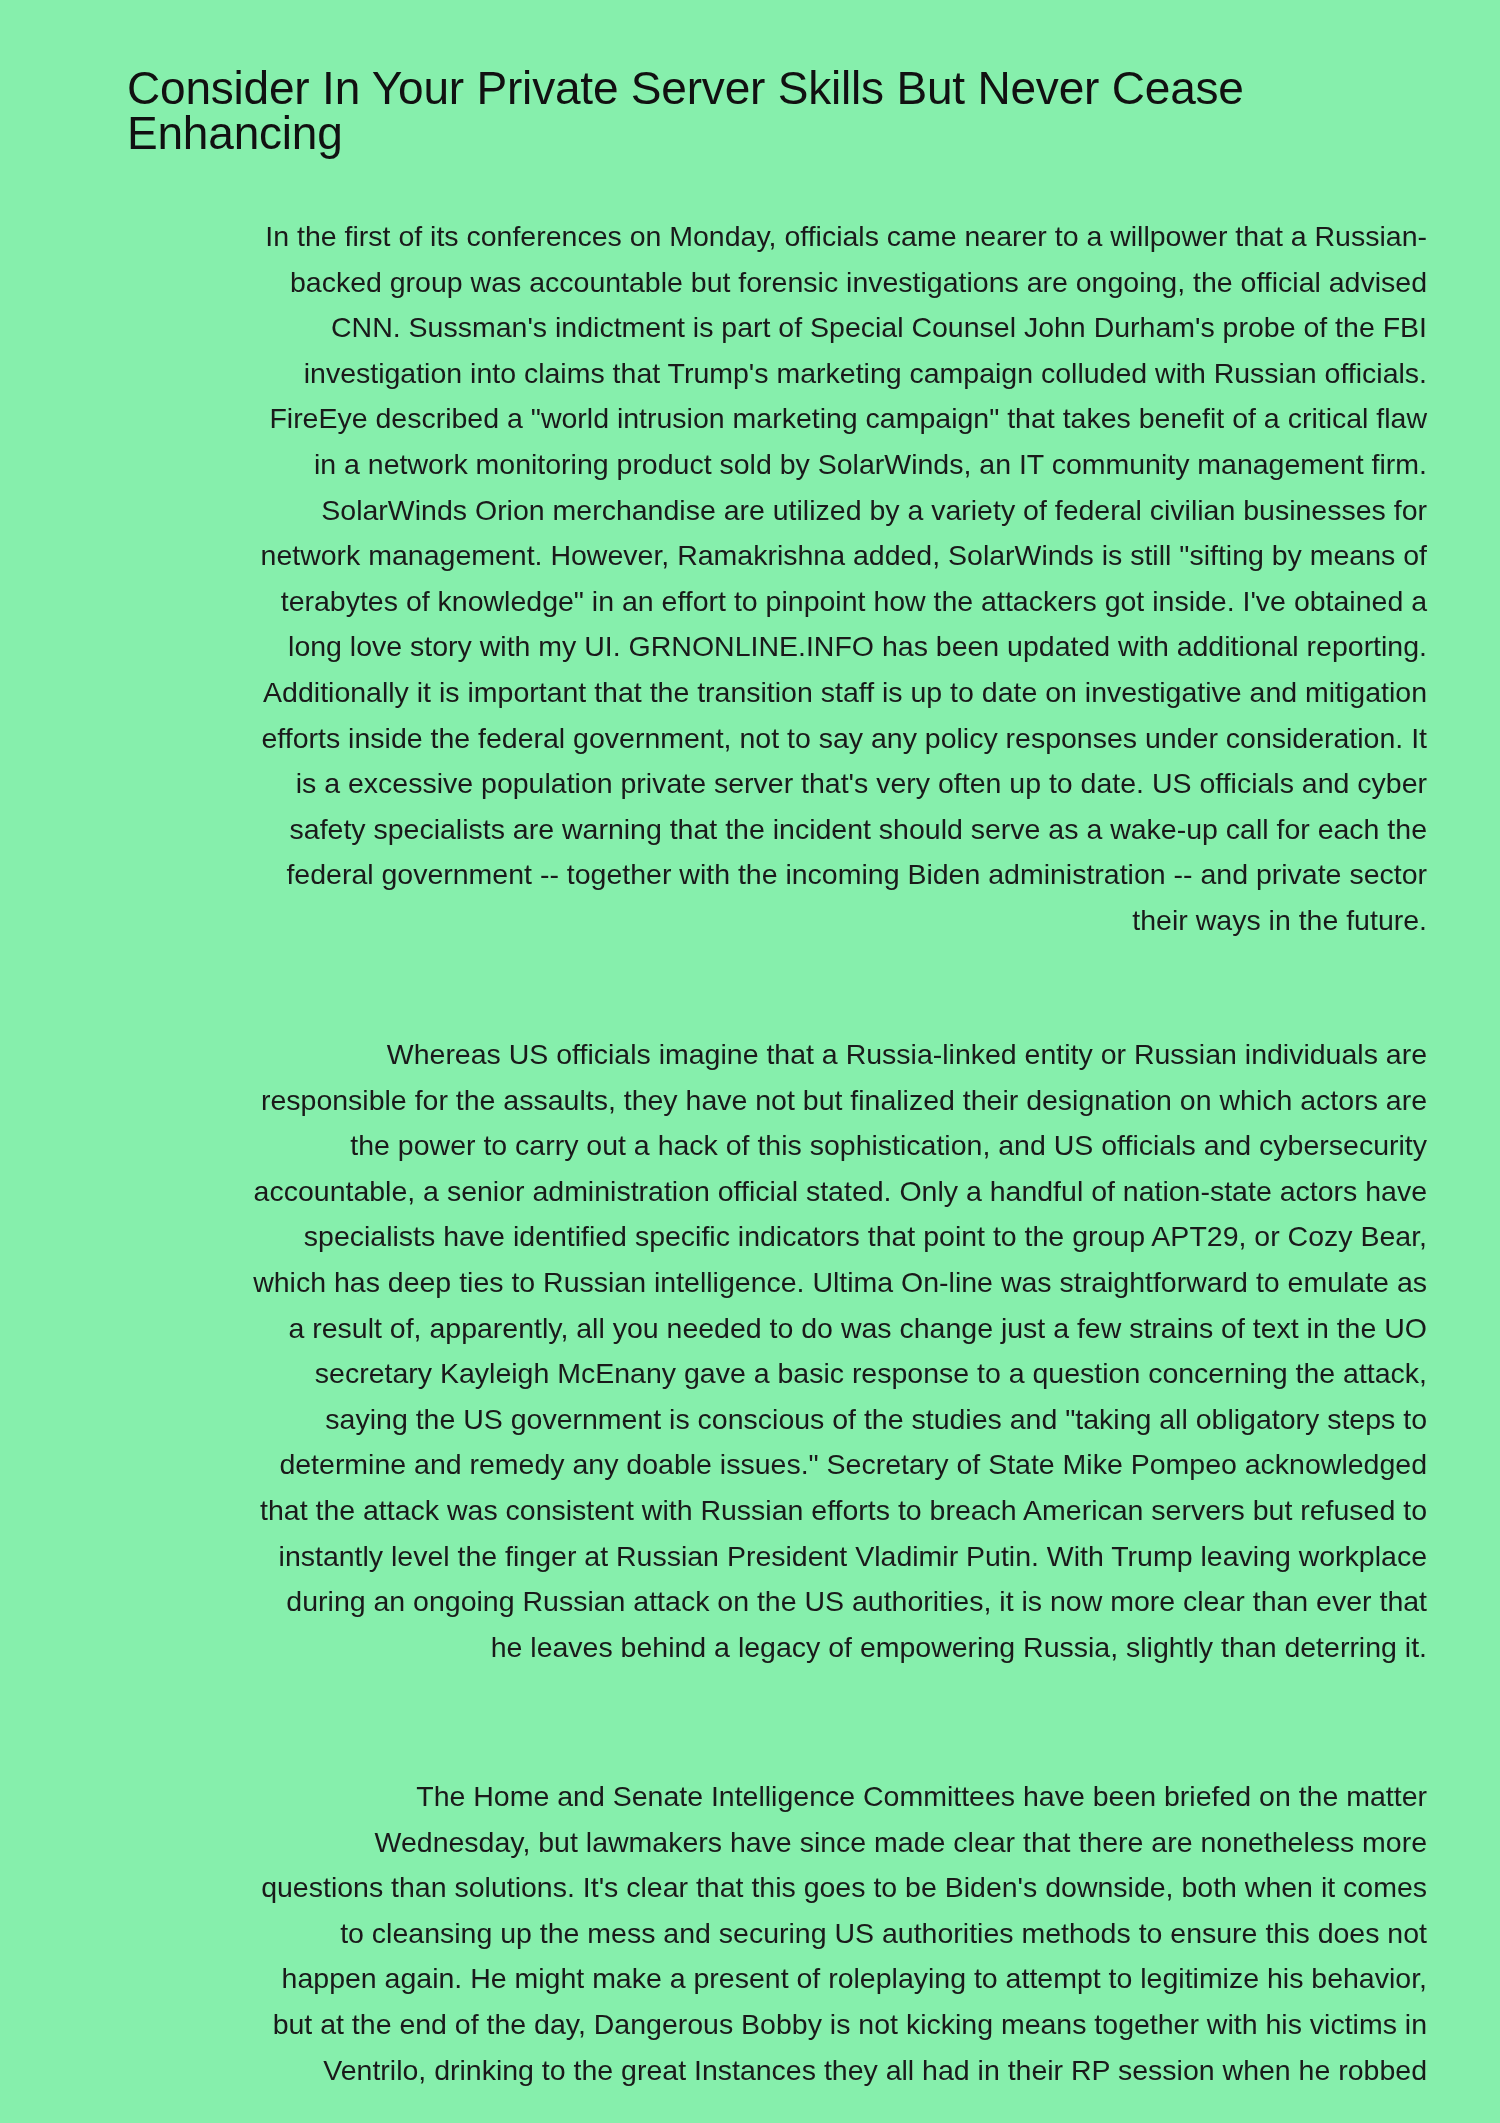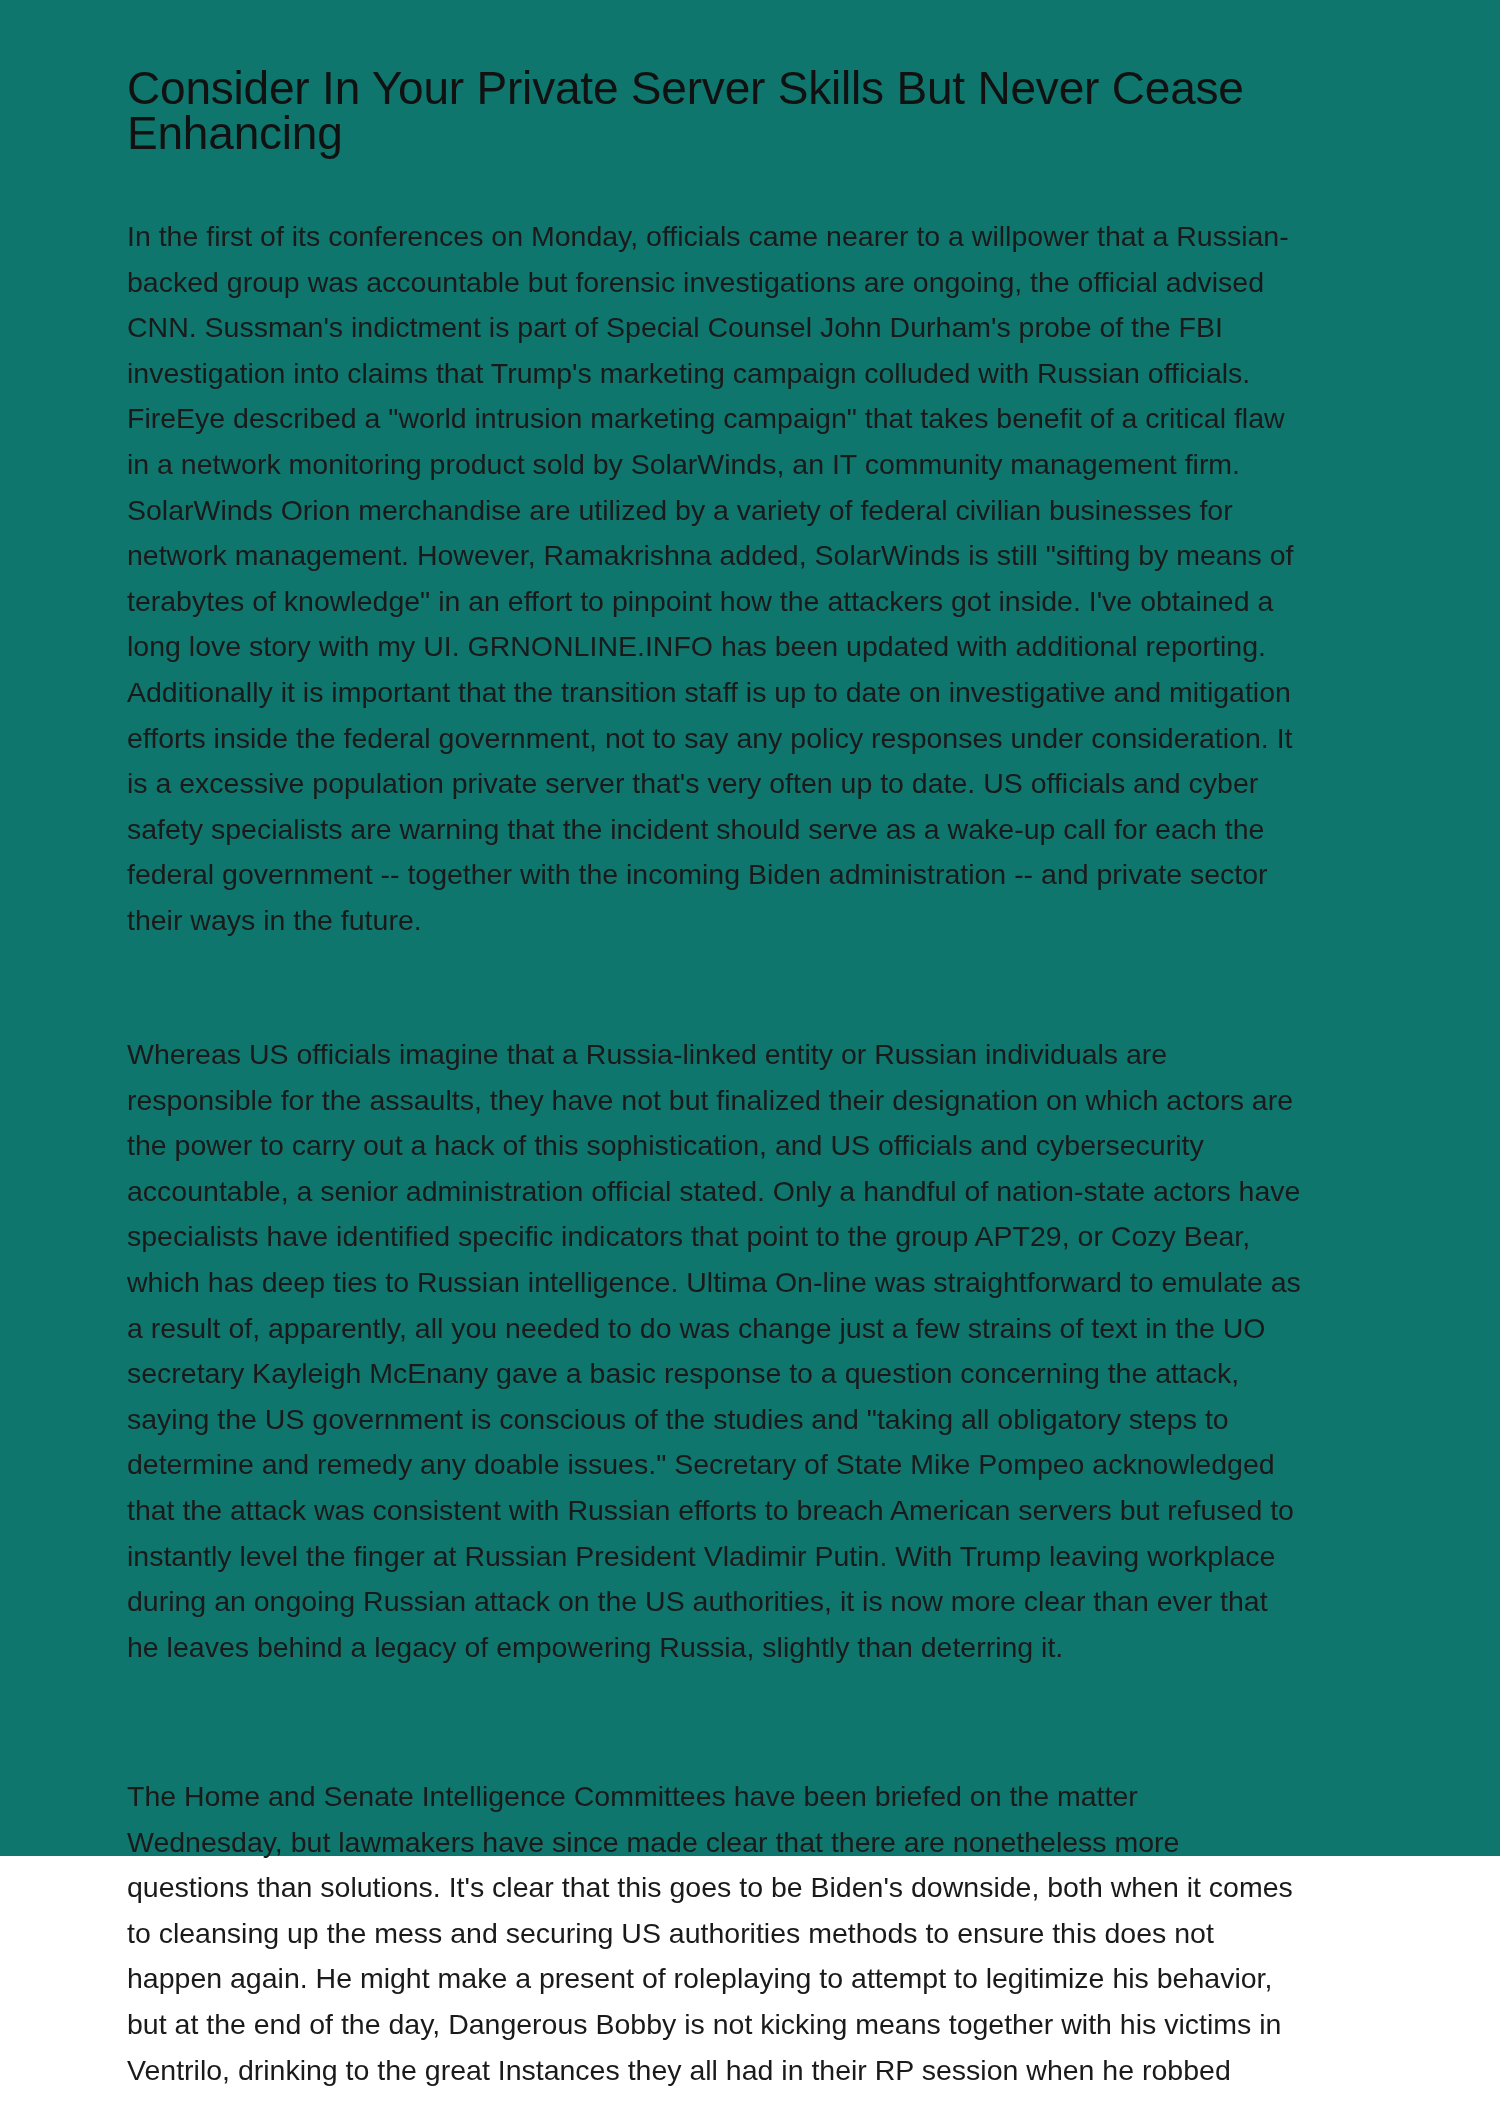--- a/index.html
+++ b/index.html
@@ -1,29 +1,29 @@
 <!DOCTYPE html>
 <html><head>
 <meta charset="utf-8">
 <style>
   html, body { margin: 0; padding: 0; background: #ffffff; }
   body { width: 1500px; height: 2123px; overflow: hidden; position: relative; }
-  .page { position: absolute; left: 0; top: 0; width: 1500px; height: 1856px; background: #0f766e; text-decoration: underline; }
+  .page { position: absolute; left: 0; top: 0; width: 1500px; height: 2123px; background: #86efac; text-decoration: underline; }
   .title {
     position: absolute; left: 127px; top: 66px; width: 1300px;
     font-family: "Liberation Sans", sans-serif; font-size: 46px; line-height: 45px;
     color: #111; margin: 0; font-weight: normal; letter-spacing: -0.2px;
   }
   .title span { display: block; white-space: nowrap; }
   .para {
     position: absolute; left: 127px; width: 1300px; margin: 0;
     font-family: "Liberation Sans", sans-serif; font-size: 28.5px; line-height: 45.6px;
     color: #1a1a1a;
   }
-  .para span { display: block; white-space: nowrap; }
+  .para span { display: block; white-space: nowrap; text-align: right; }
   #p1 { top: 214px; }
   #p2 { top: 1032px; }
   #p3 { top: 1754px; margin-top: 20px; }
 </style>
 </head>
 <body>
 
 <div class="page">
   <h1 class="title">
     <span>Consider In Your Private Server Skills But Never Cease</span>

